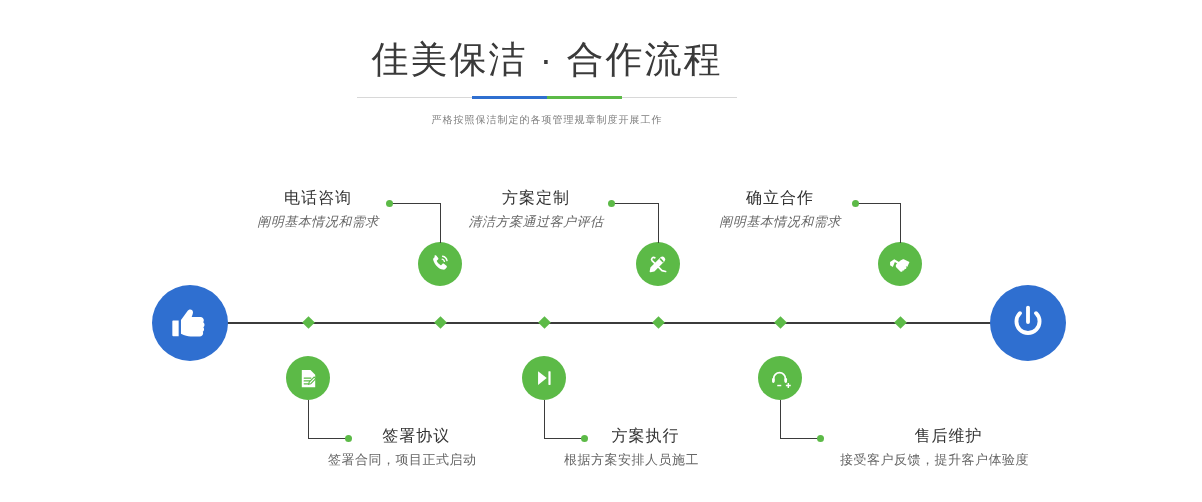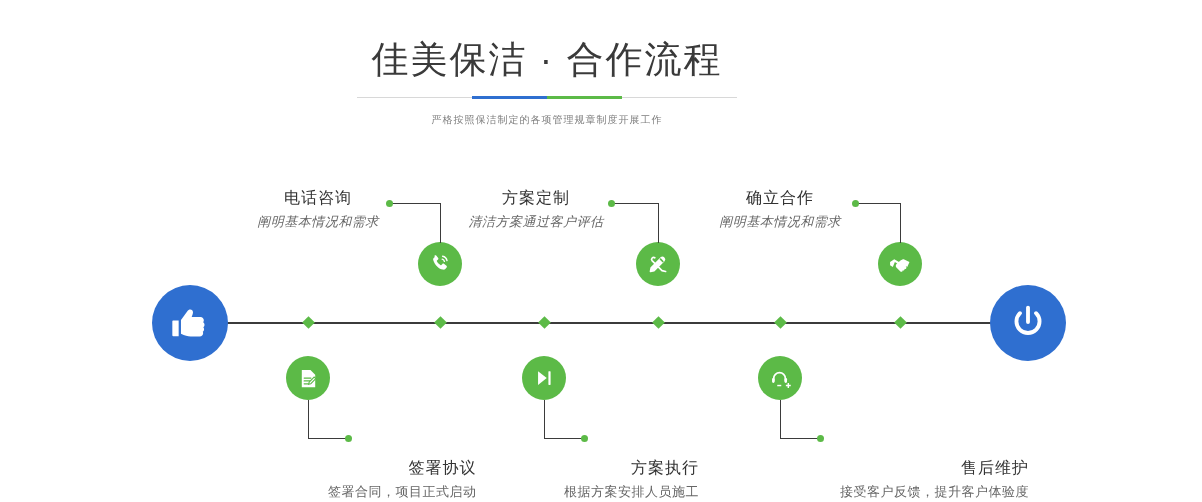--- a/index.html
+++ b/index.html
@@ -152,21 +152,21 @@
   }
   .label .lbl-desc {
     font-size: 13px;
     color: #666666;
     line-height: 18px;
     margin-top: 5px;
     letter-spacing: 0.5px;
   }
   .label.above .lbl-title { text-align: center; }
   .label.above .lbl-desc { text-align: center; font-style: italic; }
-  .label.below .lbl-title { text-align: right; margin-top: 32px; }
+  .label.below .lbl-title { text-align: center; }
   .label.below .lbl-desc { text-align: left; }
 </style>
 </head>
 <body>
 
 <div class="page">
 
   <div class="header">
     <div class="title">佳美保洁 · 合作流程</div>
     <div class="rule-wrap">

